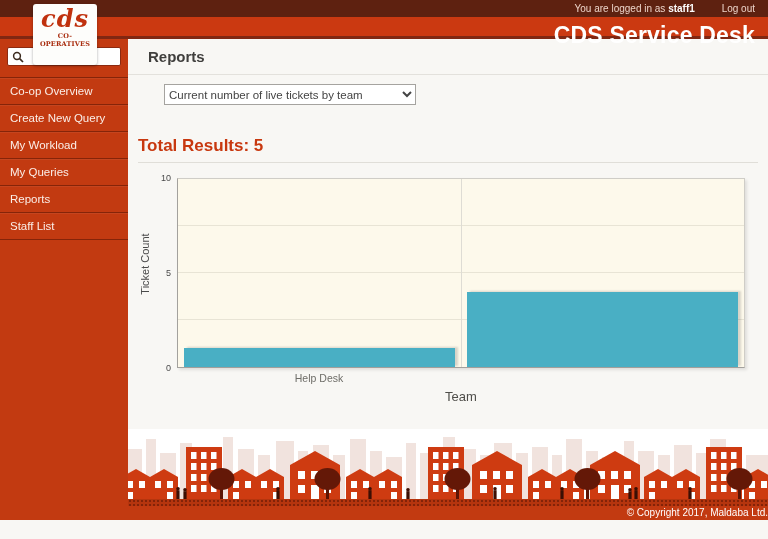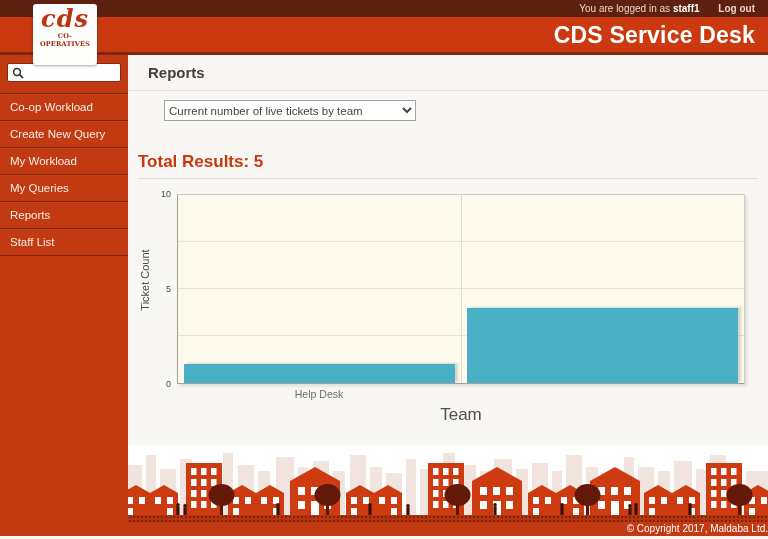--- a/index.html
+++ b/index.html
@@ -14,24 +14,24 @@
     background-image:
       repeating-linear-gradient(45deg, rgba(255,255,255,0.035) 0 2px, rgba(0,0,0,0.045) 2px 4px);
   }
   
   .topbar {
     height:17px; background:#5e2110; color:#ecd3c8;
     font-size:10px; line-height:17px; text-align:right;
     padding-right:13px;
   }
   .topbar b { color:#fdfdfd;text-align:right; }
-  .topbar .logout { margin-left:16px; color:#ecd3c8; text-decoration:none; cursor:pointer;font-weight:bold; }
+  .topbar .logout { margin-left:24px; color:#ecd3c8; text-decoration:none; cursor:pointer; }
   
   .header {
-    height:38px; background:#cb3911; border-bottom:3px solid #802712;
+    height:22px; background:#cb3911; border-bottom:3px solid #802712;
     position:relative;
   }
   .header-title {
     color:#ffffff; font-size:23px; font-weight:bold;
     text-align:right; padding:5px 13px 0 0; letter-spacing:0.2px;
   }
   
   .logo {
     position:absolute; left:33px; top:4px; width:64px; height:61px;
     background:#fdfdfb; border-radius:3px; z-index:10;
@@ -98,21 +98,21 @@
   .bar { position:absolute; bottom:0; box-shadow:3px -1px 2px rgba(0,0,0,0.15); }
   .y-ticks { position:absolute; left:0; width:46px; top:15px; height:190px; }
   .ytick {
     position:absolute; right:3px; transform:translateY(50%);
     font-size:9px; color:#4a4a4a;
   }
   .x-labels { position:absolute; left:49px; right:23px; top:209px; height:14px; }
   .xcat { position:absolute; text-align:center; font-size:10.5px; color:#6e6d68; }
   .x-axis-title {
     position:absolute; left:49px; right:23px; top:226px; text-align:center;
-    font-size:17px; color:#4f4e4a;
+    font-size:13px; color:#4f4e4a;
   }
   .spacer { flex:1; }
   
   .illustration { height:70px; background:#ffffff; flex:none; overflow:hidden; }
   .ground {
     height:7px; background:#b5350e; flex:none;
     background-image:radial-gradient(circle, rgba(70,12,0,0.45) 1px, transparent 1.2px);
     background-size:4px 4px;
   }
   .footer {
@@ -145,21 +145,21 @@
     <div class="search-wrap">
       <span class="search-icon">
         <svg width="12" height="12" viewBox="0 0 12 12">
           <circle cx="5" cy="5" r="3.4" fill="none" stroke="#3c2b1f" stroke-width="1.5"></circle>
           <line x1="7.6" y1="7.6" x2="11" y2="11" stroke="#3c2b1f" stroke-width="1.7"></line>
         </svg>
       </span>
       <input class="search-input" type="text" value="" style="">
     </div>
     <div class="menu">
-      <a class="menu-item">Co-op Workload</a>
+      <a class="menu-item">Co-op Overview</a>
       <a class="menu-item">Create New Query</a>
       <a class="menu-item">My Workload</a>
       <a class="menu-item">My Queries</a>
       <a class="menu-item">Reports</a>
       <a class="menu-item">Staff List</a>
     </div>
   </div>
 
   <div class="main">
     <div class="page-header">

